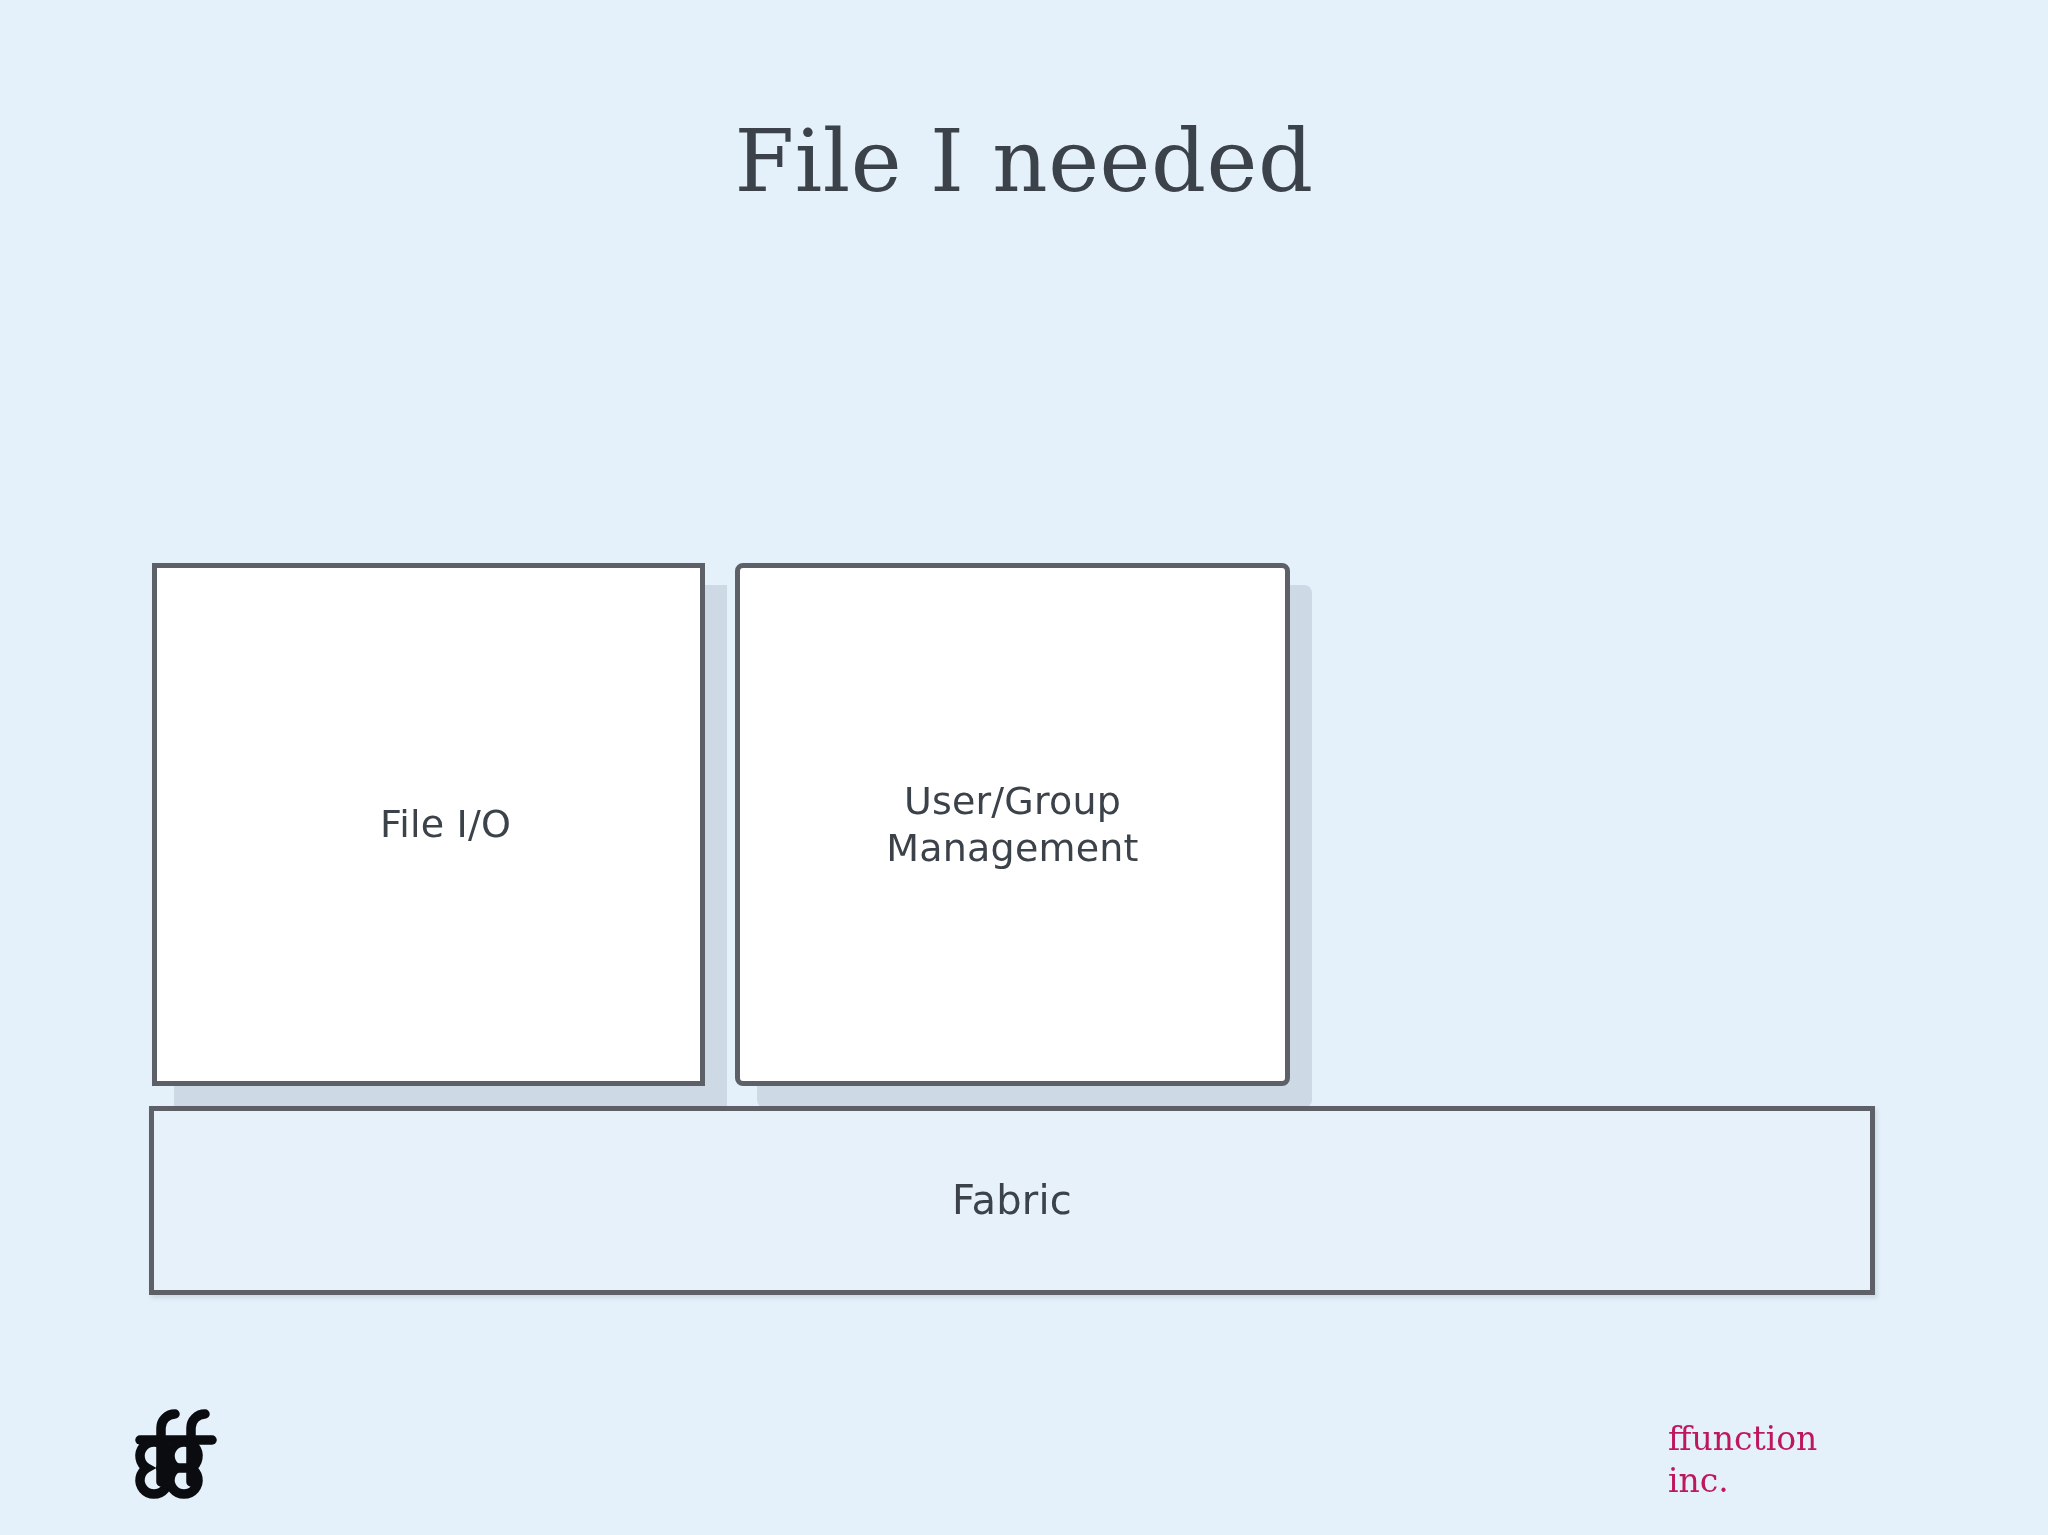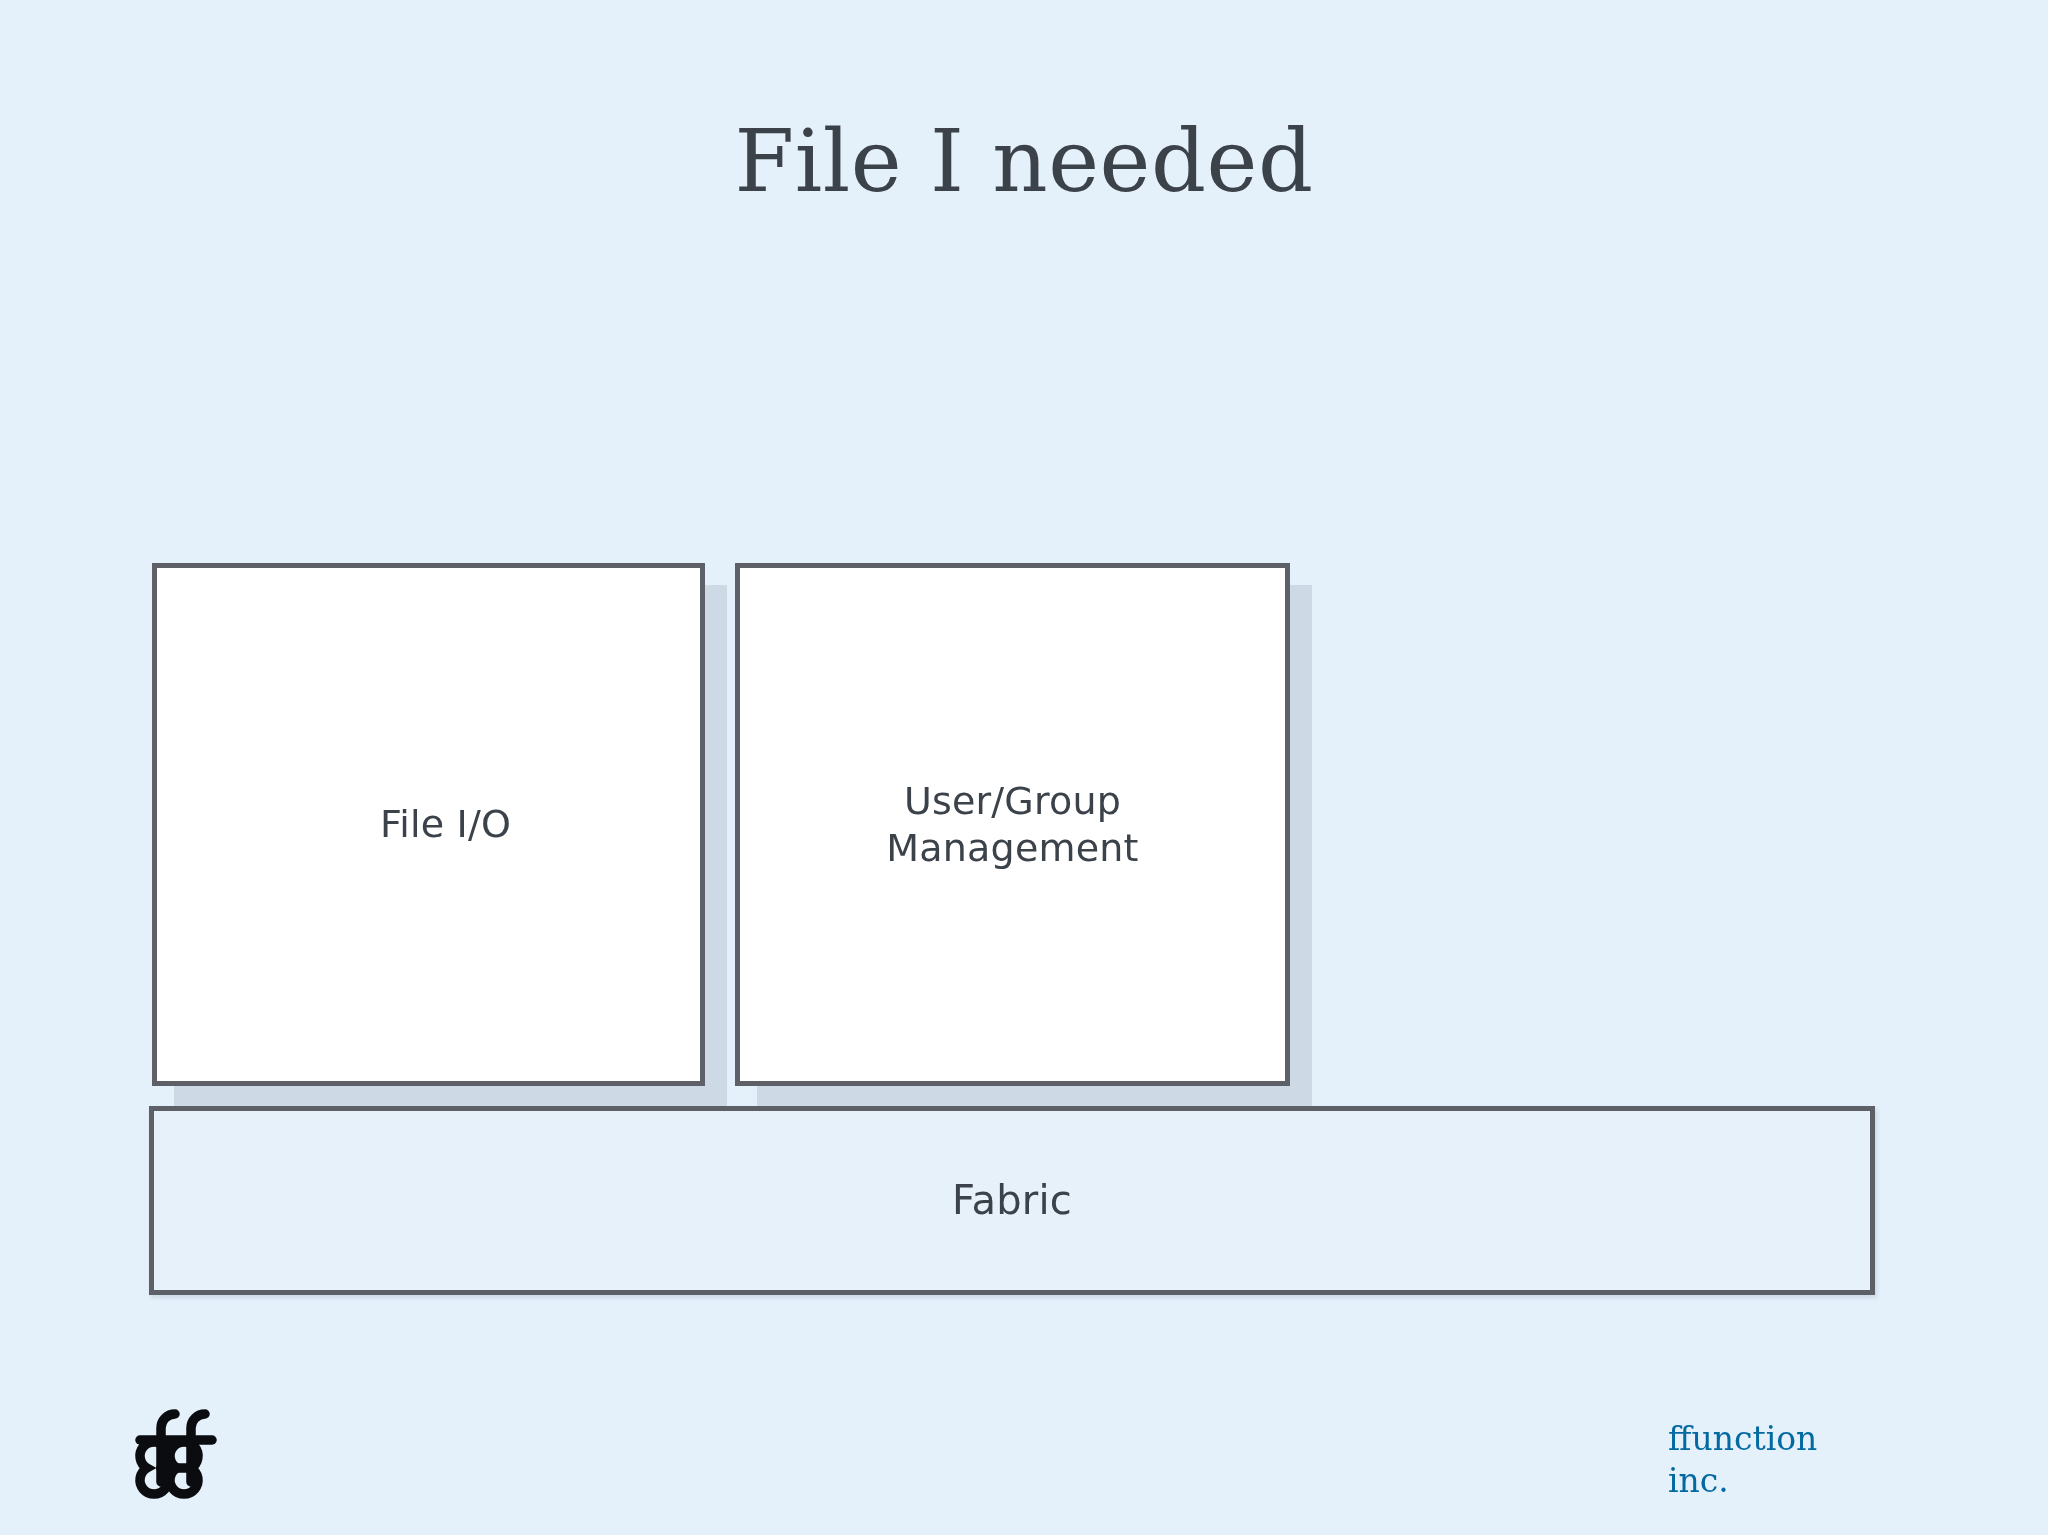--- a/index.html
+++ b/index.html
@@ -78,20 +78,21 @@
     width: 553px;
     height: 523px;
     padding-left: 34px;
   }
 
   #box-user-group {
     left: 735px;
     top: 563px;
     width: 555px;
     height: 523px;
+    border-radius: 8px;
   }
 
   
   #box-fabric {
     left: 149px;
     top: 1106px;
     width: 1726px;
     height: 189px;
     background: #e6f1fa;
     border: 5px solid #5d6066;
@@ -119,21 +120,21 @@
 
   .footer-credit {
     position: absolute;
     right: 120px;
     top: 1418px;
     width: 260px;
     text-align: left;
     font-family: "DejaVu Serif", "Liberation Serif", serif;
     font-size: 33px;
     line-height: 1.26;
-    color: #0369a1;
+    color: #be185d;
   }
   .footer-credit .credit-line {
     display: block;
     white-space: pre;
   }
 </style>
 </head>
 <body>
 
 <div id="slide">

